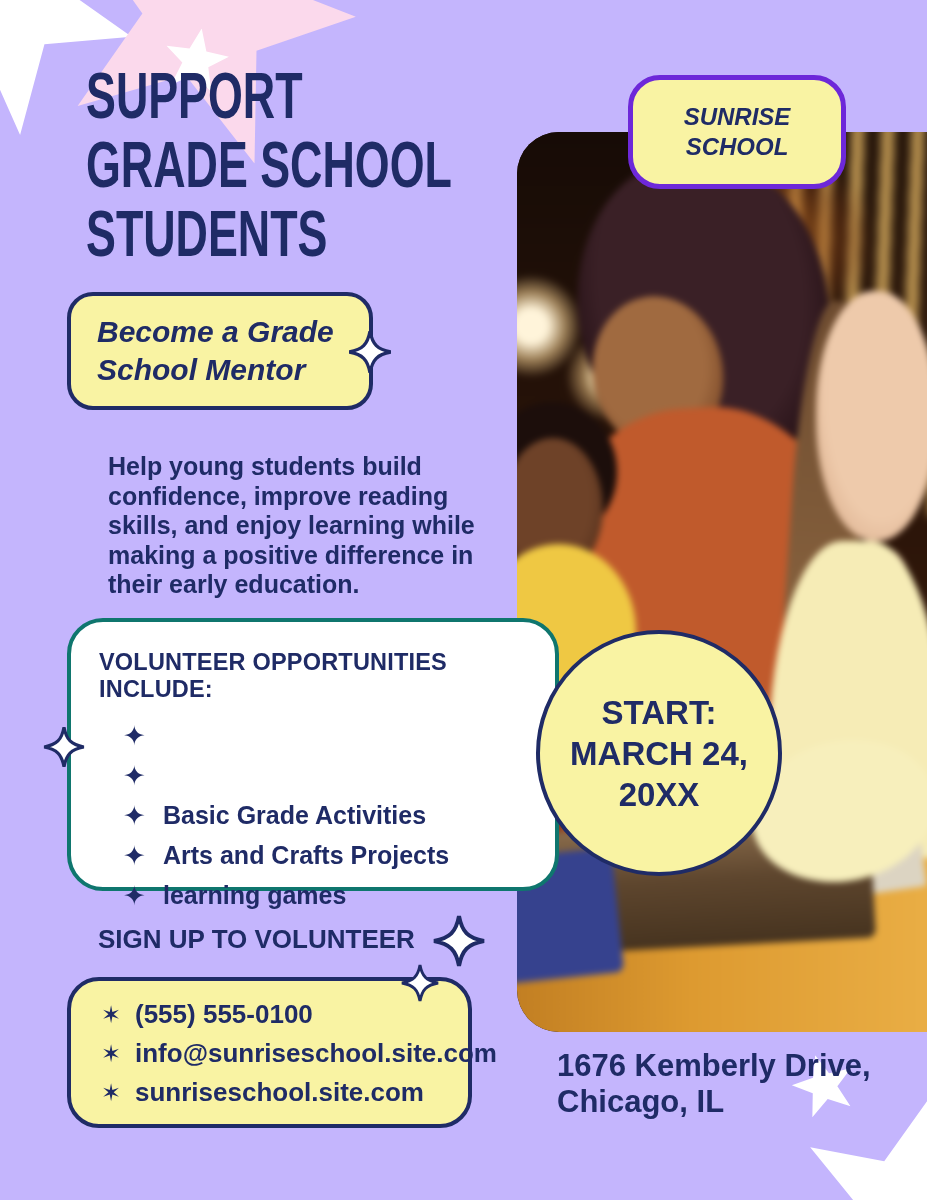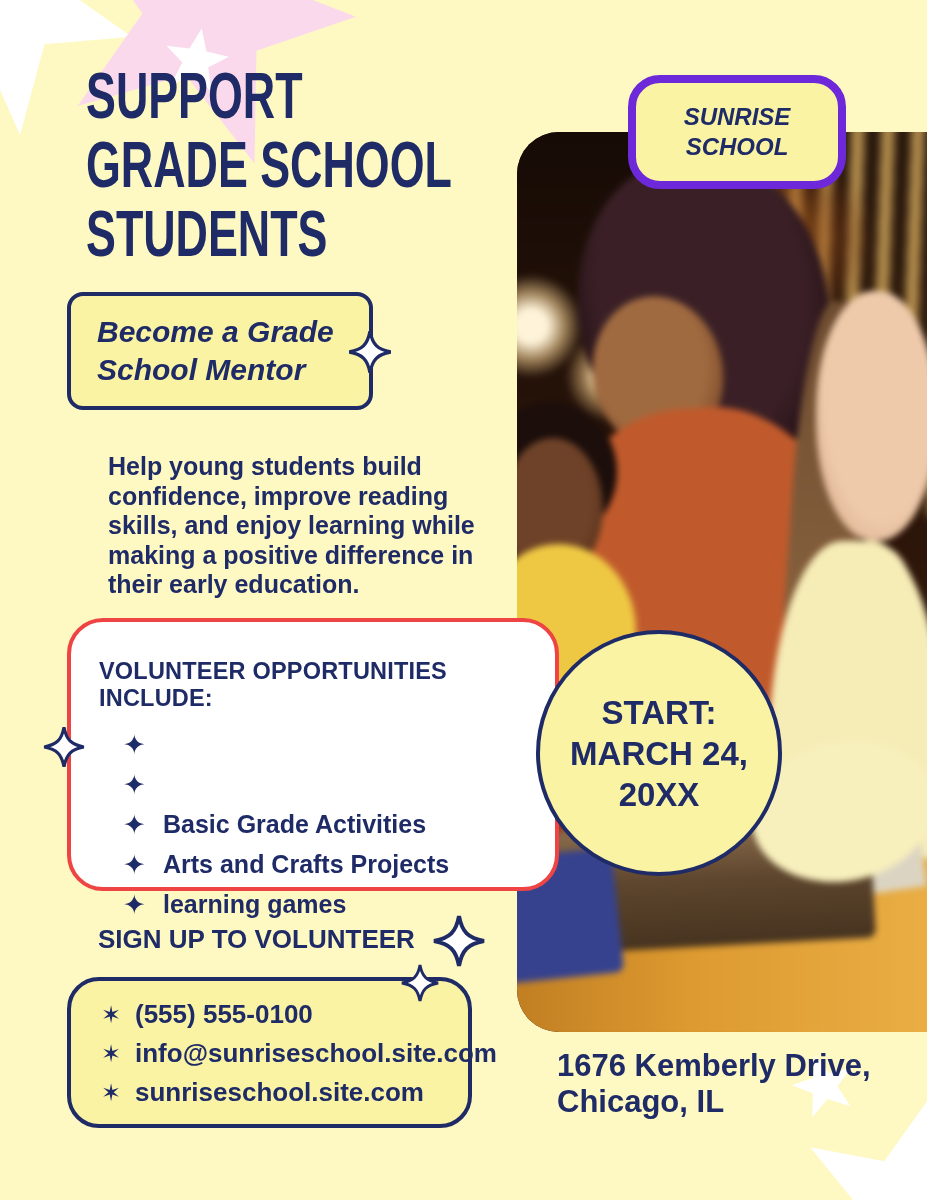--- a/index.html
+++ b/index.html
@@ -1,18 +1,18 @@
 <!DOCTYPE html>
 <html><head>
 <meta charset="utf-8">
 <style>
   html,body{margin:0;padding:0;background:#e9e9e9;}
   .canvas{
     position:relative;width:927px;height:1200px;margin:0 auto;
-    background:#fef9c3;overflow:hidden;
+    background:#c4b5fd;overflow:hidden;
     font-family:"Liberation Sans",sans-serif;color:#1F2B66;
   }
   
   .star{
     position:absolute;
     clip-path:polygon(50% 0%,63% 33%,98% 35%,70% 56%,81% 92%,50% 71%,19% 92%,30% 56%,2% 35%,37% 33%);
   }
   .star-big-tl{left:-115px;top:-120px;width:250px;height:250px;background:#ffffff;transform:rotate(32deg);}
   .star-pink-tl{left:55px;top:-135px;width:300px;height:300px;background:#FBD9EC;transform:rotate(18deg);}
   .star-small-tl{left:163px;top:28px;width:66px;height:66px;background:#ffffff;transform:rotate(10deg);}
@@ -63,39 +63,39 @@
   .ph-sleeve{left:250px;top:625px;width:185px;height:140px;border-radius:50%;background:#f7efbc;transform:rotate(-12deg);}
   
   .pre{white-space:pre-line;}
   .title{
     position:absolute;left:86px;top:62px;margin:0;
     font-size:64px;line-height:69px;font-weight:bold;letter-spacing:0;
     transform:scaleX(.70);transform-origin:left top;white-space:pre-line;
   }
   .badge{
     position:absolute;left:628px;top:75px;width:218px;height:114px;box-sizing:border-box;
-    background:#F9F3A3;border:8px solid #6d28d9;border-radius:32px;
+    background:#F9F3A3;border:5px solid #6d28d9;border-radius:32px;
     display:flex;align-items:center;justify-content:center;text-align:center;
     font-style:italic;font-weight:bold;font-size:24px;line-height:30px;
   }
   .callout{
     position:absolute;left:67px;top:292px;width:306px;height:118px;box-sizing:border-box;
-    background:#F9F3A3;border:4px solid #1F2B66;border-radius:16px;
+    background:#F9F3A3;border:4px solid #1F2B66;border-radius:26px;
     display:flex;align-items:center;
     font-style:italic;font-weight:bold;font-size:30px;line-height:38px;
     padding-left:26px;
   }
   .intro{
     position:absolute;left:92px;top:436px;margin:16px;width:420px;
     font-size:25px;line-height:29.5px;font-weight:bold;
   }
   .opps-box{
     position:absolute;left:67px;top:618px;width:492px;height:273px;box-sizing:border-box;
-    background:#ffffff;border:4px solid #ef4444;border-radius:36px;
-    padding:36px 20px 0 28px;
+    background:#ffffff;border:4px solid #0f766e;border-radius:36px;
+    padding:27px 20px 0 28px;
   }
   .opps-heading{margin:0;font-size:23.5px;font-weight:bold;letter-spacing:.2px;}
   .opps-list{list-style:none;margin:12px 0 0 0;padding:0 0 0 24px;}
   .opps-list li{display:flex;align-items:center;height:40px;font-size:25px;font-weight:bold;}
   .li-bullet{
     width:40px;flex:0 0 40px;font-family:"DejaVu Sans",sans-serif;
     font-size:27px;color:#1F2B66;font-weight:normal;
   }
   .start-circle{
     position:absolute;left:536px;top:630px;width:246px;height:246px;box-sizing:border-box;

